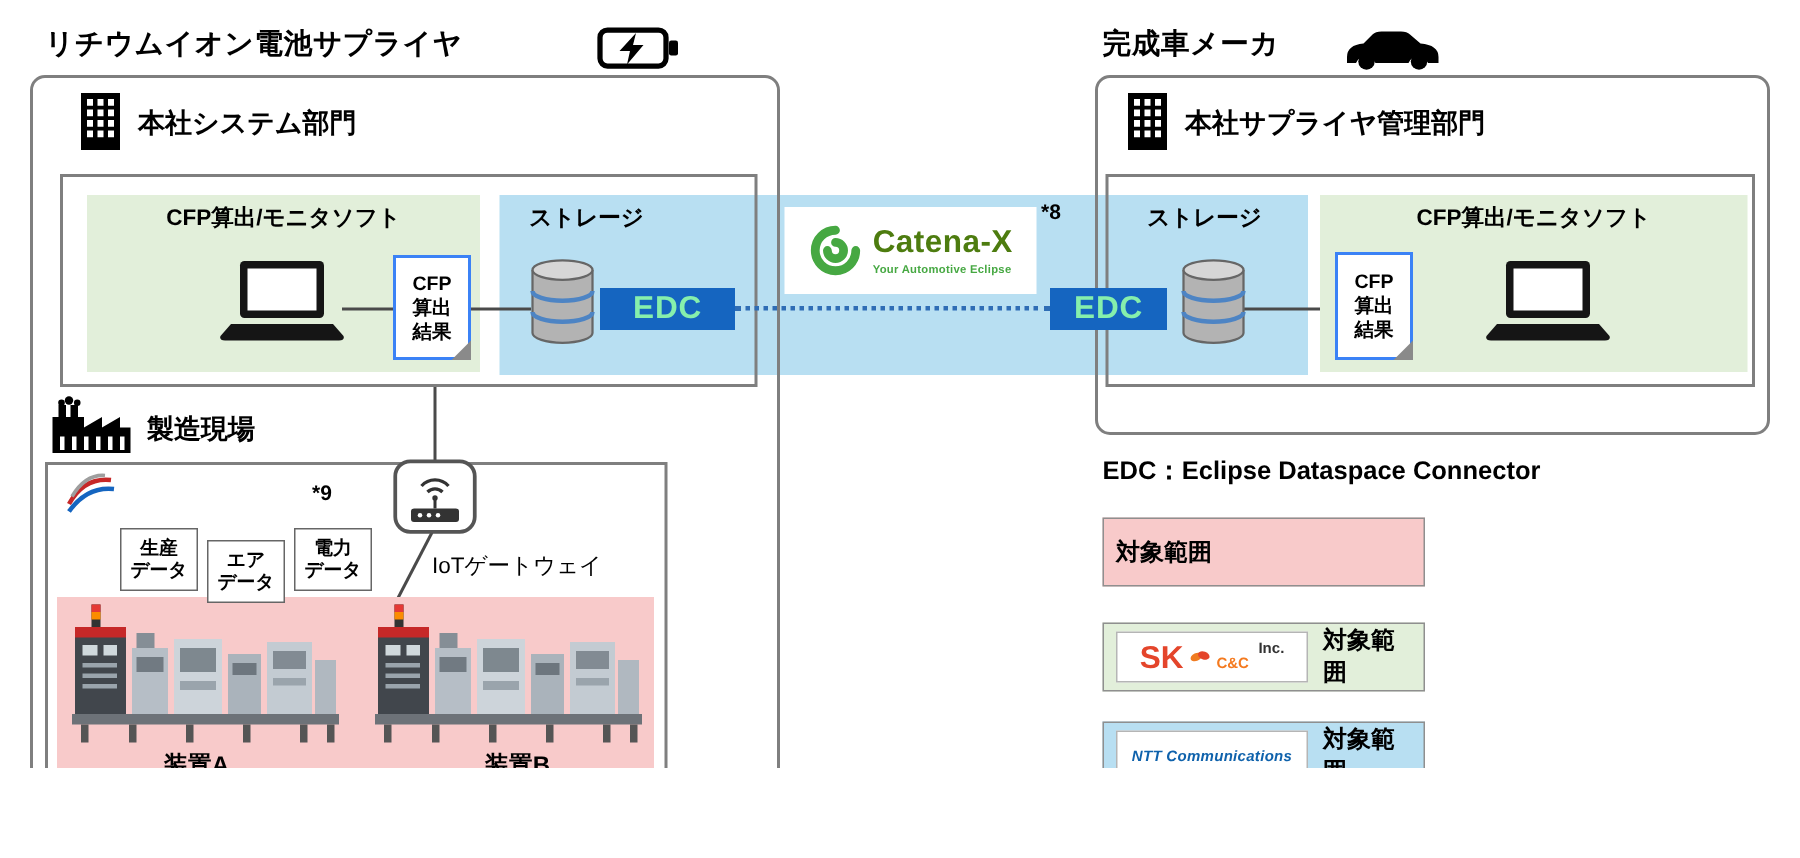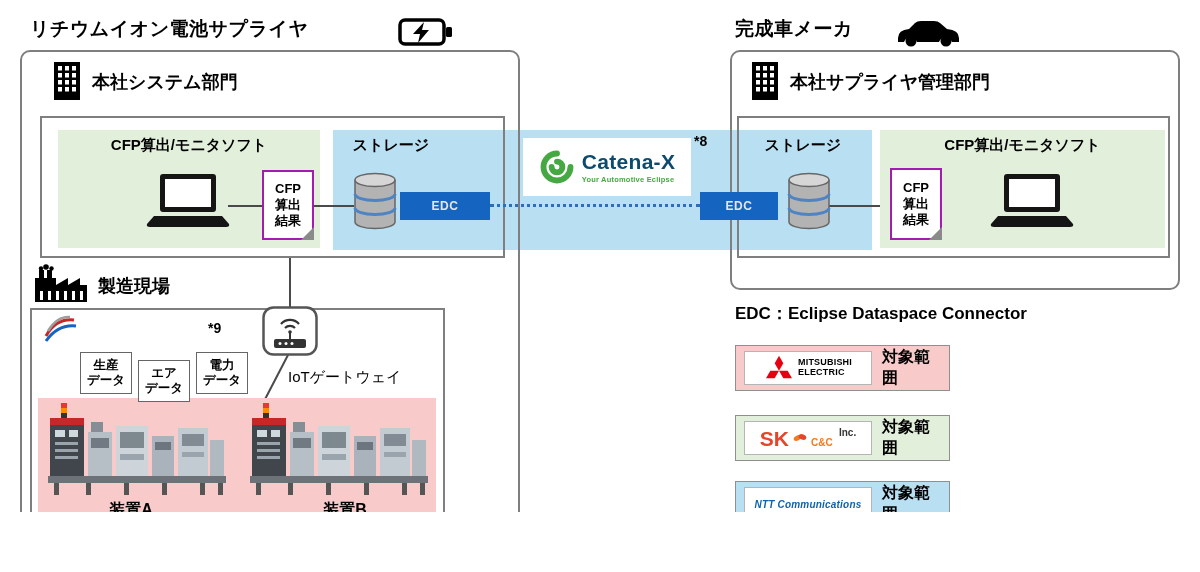--- a/index.html
+++ b/index.html
@@ -10,26 +10,26 @@
   .obox { position:absolute; border:2.5px solid #7f7f7f; border-radius:10px; background:transparent; }
   .ibox { position:absolute; border:2px solid #7f7f7f; background:transparent; }
   .band { position:absolute; background:#b8dff2; }
   .gbox { position:absolute; background:#e2efda; }
   .pinkbox { position:absolute; background:#f8caca; }
   .sec-title { position:absolute; font-size:18px; font-weight:bold; }
   .box-title { position:absolute; font-size:15px; font-weight:bold; text-align:center; }
   .hline { position:absolute; border-top:2px solid #4a4a4a; }
   .dotline { position:absolute; border-top:3px dotted #2f6db5; }
   .vline { position:absolute; border-left:2px solid #4a4a4a; }
-  .doc { position:absolute; background:#fff; border:2px solid #a21caf; display:flex; align-items:center; justify-content:center; text-align:center; font-size:13px; font-weight:bold; line-height:1.25; }
+  .doc { position:absolute; background:#fff; border:2px solid #3b82f6; display:flex; align-items:center; justify-content:center; text-align:center; font-size:13px; font-weight:bold; line-height:1.25; }
   .doc span { white-space:pre-line; }
   .doc::after { content:""; position:absolute; right:-2px; bottom:-2px; border-width:0 0 13px 13px; border-style:solid; border-color:transparent transparent #8a8a8a transparent; }
-  .edc { position:absolute; background:#1565c0; color:#e5e5e5; font-weight:bold; font-size:12px; display:flex; align-items:center; justify-content:center; letter-spacing:0.5px;text-align:center; }
+  .edc { position:absolute; background:#1565c0; color:#86efac; font-weight:bold; font-size:21px; display:flex; align-items:center; justify-content:center; letter-spacing:0.5px;text-align:center; }
   .catena { position:absolute; background:#fff; display:flex; align-items:center; justify-content:center; gap:7px; }
-  .cname { font-size:21px; font-weight:800; color:#0c4a6e; letter-spacing:0.3px; }
+  .cname { font-size:21px; font-weight:800; color:#4d7c0f; letter-spacing:0.3px; }
   .ctag { font-size:7.5px; color:#46a842; font-weight:bold; letter-spacing:0.2px; margin-top:1px; }
   .fnote { position:absolute; font-size:14px; font-weight:bold; }
   .tag { position:absolute; width:52px; height:42px; background:#fff; border:1.5px solid #666; display:flex; align-items:center; justify-content:center; text-align:center; font-size:12.5px; font-weight:bold; line-height:1.2; }
   .tag span { white-space:pre-line; }
   .equip-label { position:absolute; width:150px; text-align:center; font-size:16px; font-weight:bold; }
   .gwlabel { position:absolute; font-size:15px; font-weight:normal; }
   .edcdef { position:absolute; font-size:17px; font-weight:bold; }
   .opcua { position:absolute; display:flex; align-items:center; gap:3px; }
   .opcua-text { font-size:26px; font-weight:900; letter-spacing:0.5px; color:#0c0c0c; }
   .legend { position:absolute; width:215px; height:46px; border:1.5px solid #8f8f8f; display:flex; align-items:center; padding:0 8px; gap:10px; }
@@ -283,31 +283,20 @@
   <div class="tag" style="left:138px;top:360px">
       <span>エア
 データ</span>
     </div>
   <div class="tag" style="left:196px;top:352px">
       <span>電力
 データ</span>
     </div>
 
   <div class="legend" style="left:735px;top:345px;background:#f8caca">
-    <div class="plate">
-      <svg width="30" height="26" viewBox="0 0 32 26">
-        <polygon points="16,16 11.4,8 16,0 20.6,8" fill="#e60012"></polygon>
-        <polygon points="16,16 6.77,16.02 2.14,24 11.37,23.98" fill="#e60012"></polygon>
-        <polygon points="16,16 25.23,16.02 29.86,24 20.63,23.98" fill="#e60012"></polygon>
-      </svg>
-      <div class="mit-text">
-        <div>MITSUBISHI</div>
-        <div>ELECTRIC</div>
-      </div>
-    </div>
     <div class="scope-label">対象範囲</div>
   </div>
 
   <div class="legend" style="left:735px;top:415px;background:#e2efda">
     <div class="plate">
       <span class="sk-main">SK</span>
       <svg width="14" height="12" viewBox="0 0 14 12">
         <ellipse cx="4.5" cy="6" rx="4" ry="2.6" fill="#f07c22" transform="rotate(-25 4.5 6)"></ellipse>
         <ellipse cx="9.5" cy="5" rx="4" ry="2.6" fill="#e4452b" transform="rotate(20 9.5 5)"></ellipse>
       </svg>

